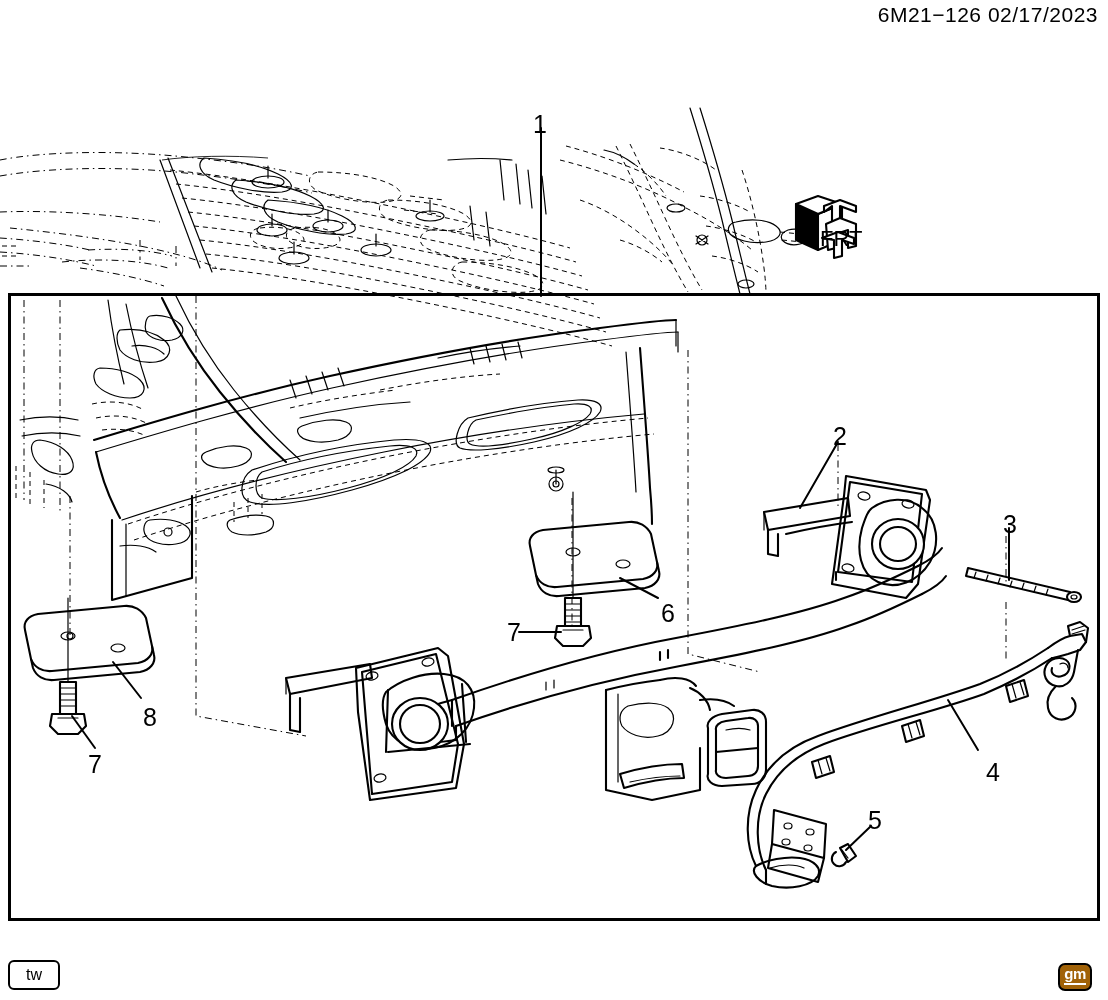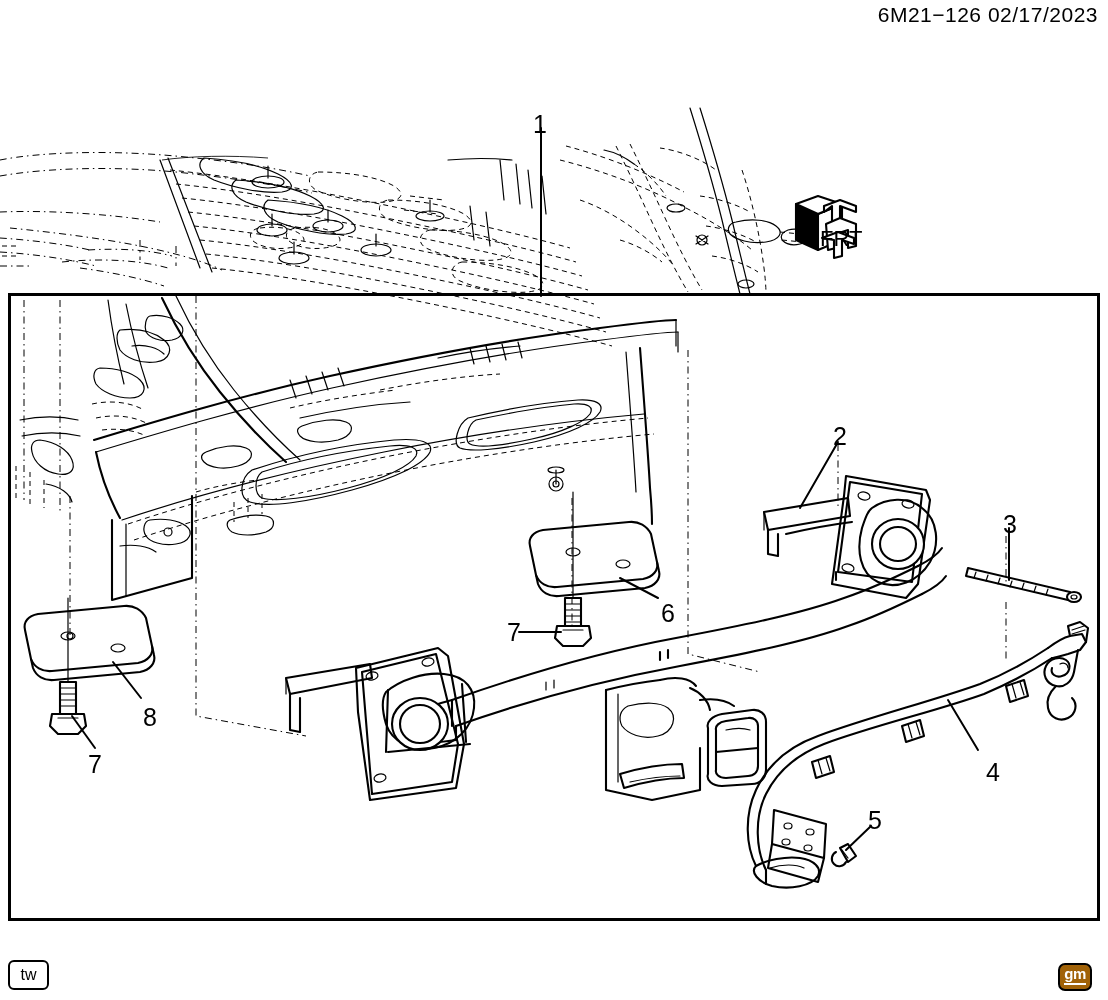--- a/index.html
+++ b/index.html
@@ -6,21 +6,21 @@
   body{width:1108px;height:1000px;position:relative;overflow:hidden;
        font-family:"Liberation Sans", sans-serif;color:#000;}
   #root{position:absolute;left:0;top:0;width:1108px;height:1000px;border-radius:11px;}
 
   .hdr{position:absolute;right:10px;top:3px;font-size:21px;letter-spacing:.5px;
        white-space:nowrap;font-family:"Liberation Sans", sans-serif;}
 
   .frame{position:absolute;left:8px;top:293px;width:1092px;height:628px;
          border:3px solid #000;box-sizing:border-box;}
 
-  .tw{position:absolute;left:8px;top:960px;width:41px;height:30px;
+  .tw{position:absolute;left:8px;top:960px;width:52px;height:30px;
       border:2.5px solid #000;border-radius:6px;box-sizing:border-box;
       font-size:16px;line-height:26px;text-align:center;}
 
   .gm{position:absolute;left:1058px;top:963px;width:34px;height:28px;
       border:2px solid #000;border-radius:7px;box-sizing:border-box;
       background:#a16207;color:#fff;font-size:15px;font-weight:bold;
       line-height:18px;text-align:center;letter-spacing:-0.5px;}
   .gm .ul{display:block;width:22px;height:2px;background:#fff;margin:0 auto;}
 
   .callout{position:absolute;font-size:25px;font-family:"Liberation Sans", sans-serif;

